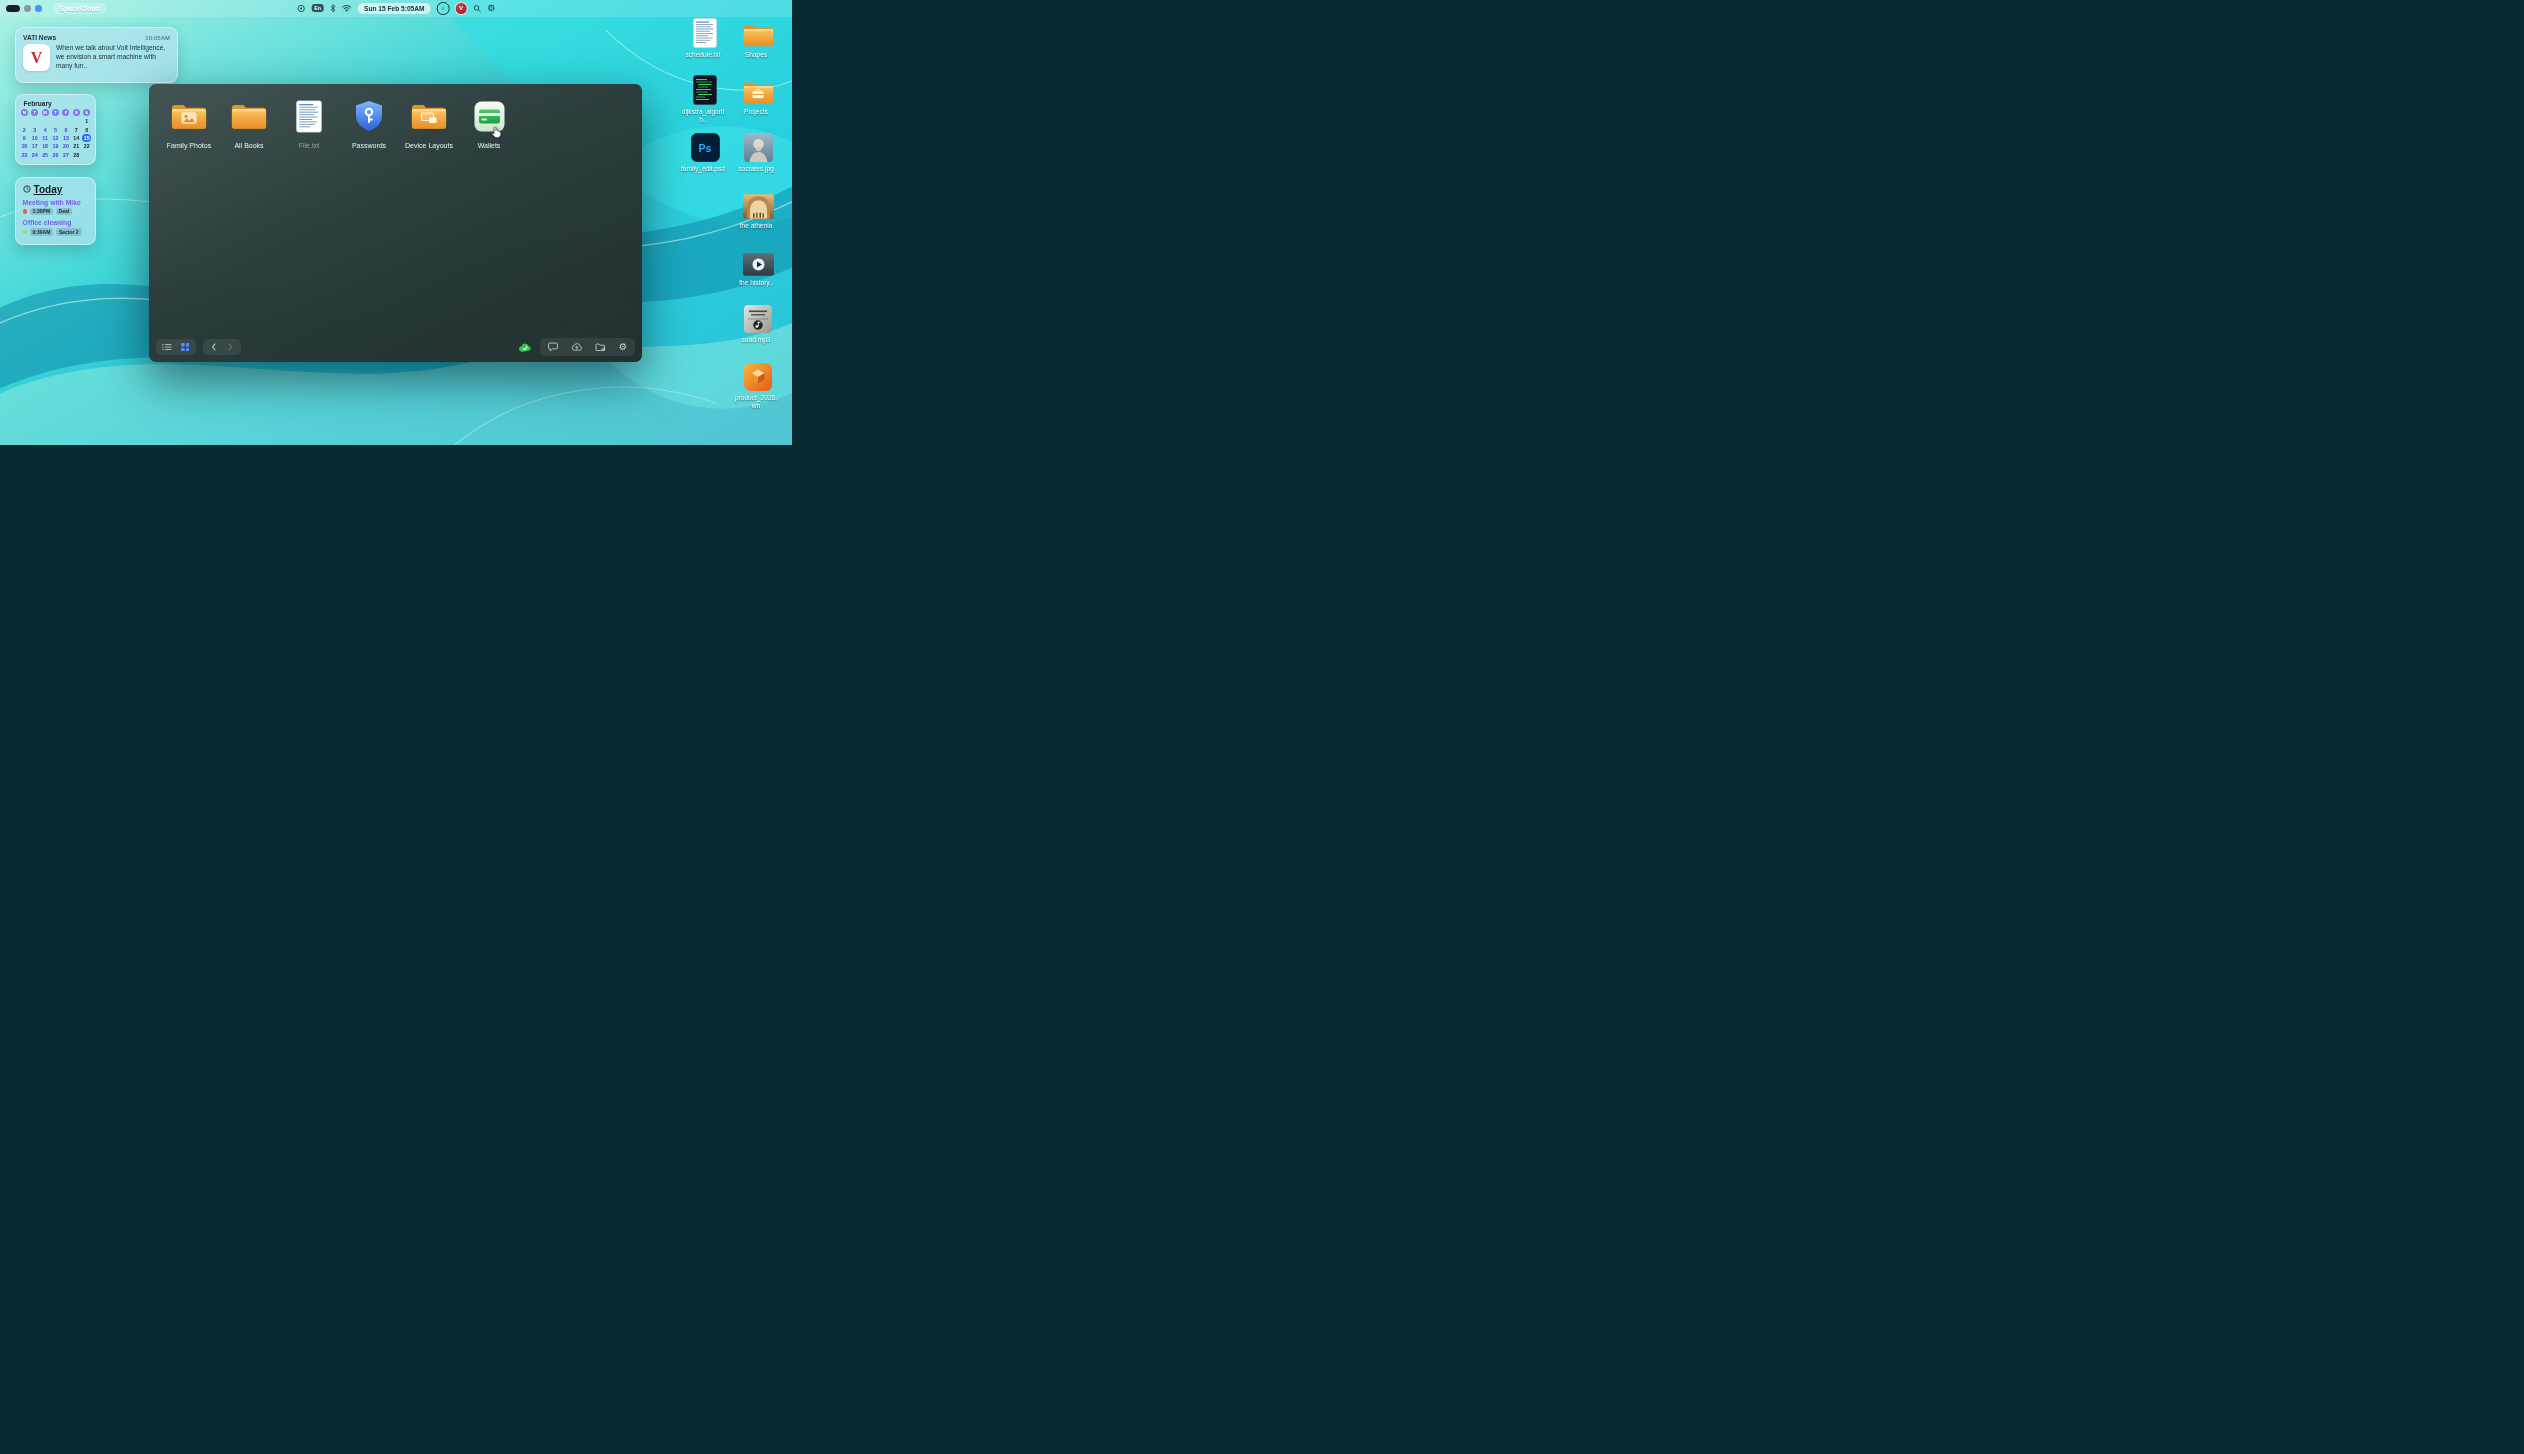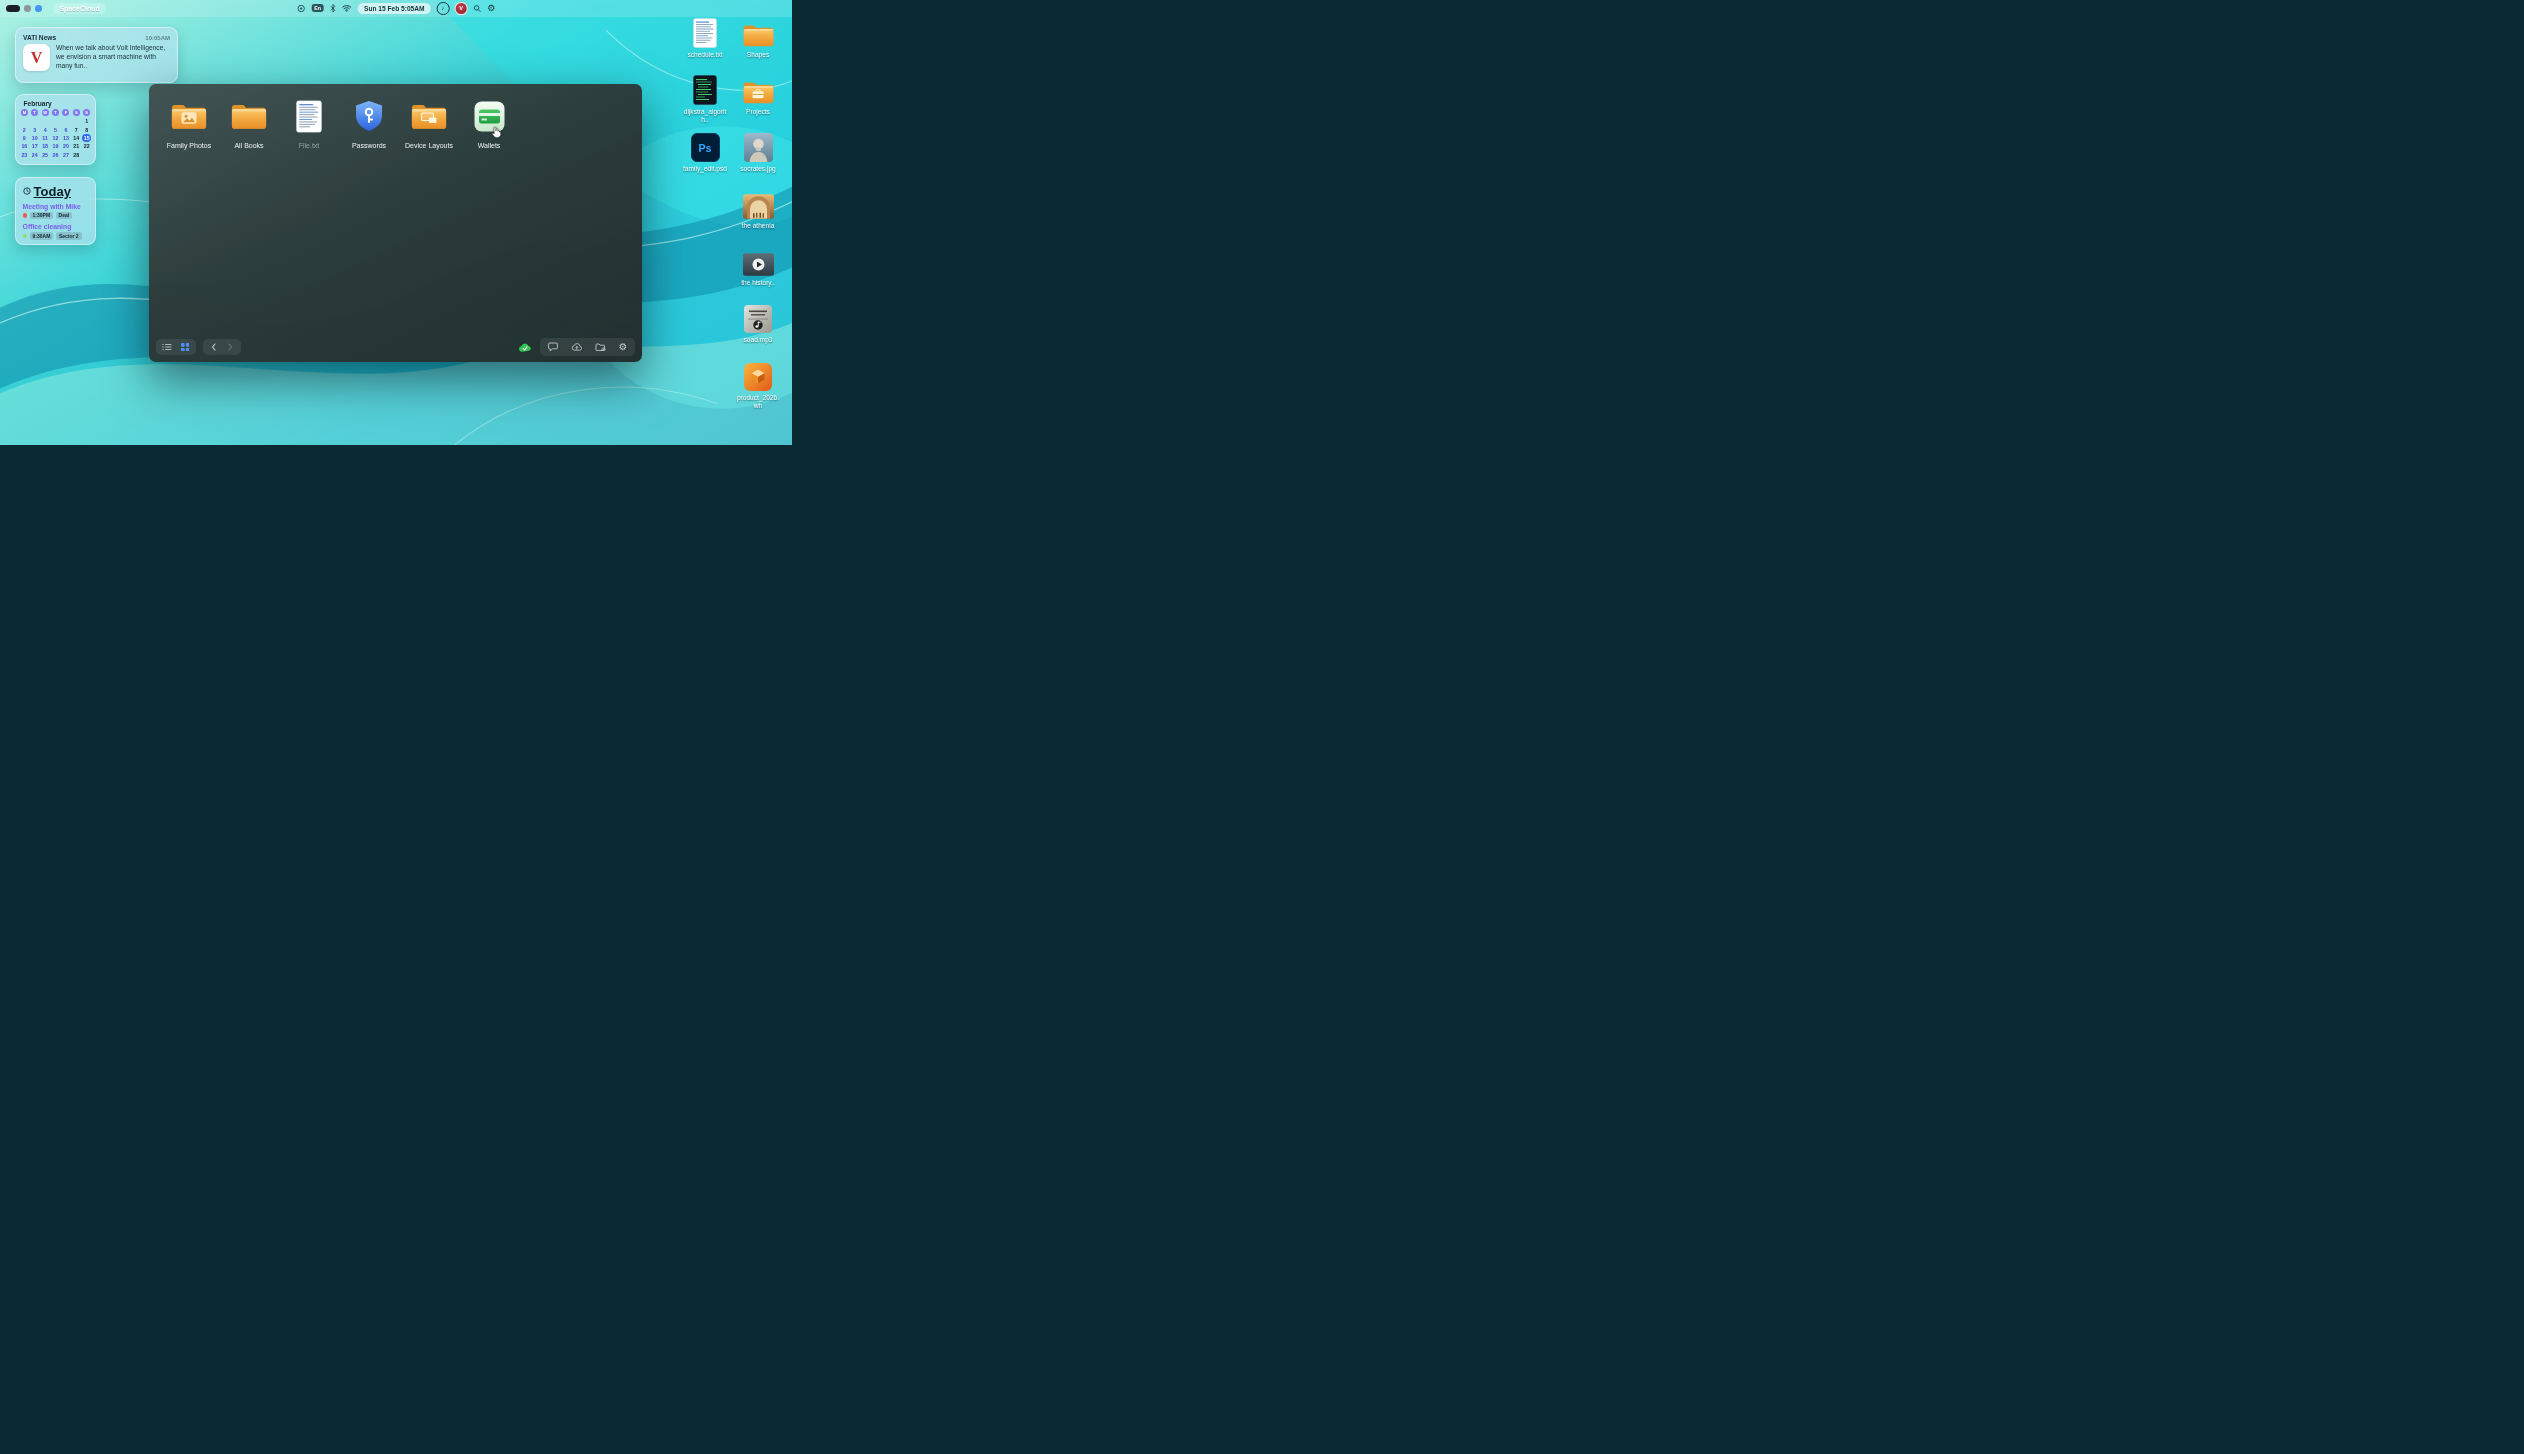--- a/index.html
+++ b/index.html
@@ -48,21 +48,21 @@
   .cal-hrow,.cal-grid{display:grid;grid-template-columns:repeat(7,10.4px);justify-content:center;}
   .cal-h{width:7px;height:7px;margin:0 auto 1.5px;border-radius:50%;background:#8277ee;color:#fff;
     font-size:4px;font-weight:800;display:flex;align-items:center;justify-content:center;}
   .cal-d{height:8.4px;font-size:5.3px;font-weight:700;color:#4b44d8;display:flex;
     align-items:center;justify-content:center;border-radius:4px;}
   .cal-d.wknd{color:#18232e;}
   .cal-d.sel{background:#2e6bf0;color:#fff;width:8.6px;height:7.6px;margin:auto;}
 
   .w-today{left:15px;top:177px;width:81px;height:68px;padding:5.6px 6.6px;box-sizing:border-box;}
   .td-head{display:flex;align-items:center;gap:3px;}
-  .td-title{font-size:13px;font-weight:800;color:#0e1c27;text-decoration:underline;}
+  .td-title{font-size:10px;font-weight:800;color:#0e1c27;text-decoration:underline;}
   .ev{margin-top:4px;}
   .ev-title{font-size:6.8px;font-weight:700;color:#7c5ce8;}
   .ev-meta{display:flex;align-items:center;gap:2.5px;margin-top:2px;}
   .ev-dot{width:4.5px;height:4.5px;border-radius:50%;flex:0 0 auto;}
   .pill{background:rgba(92,116,128,0.28);border-radius:2.5px;padding:0.8px 3px;font-size:5px;
     font-weight:700;color:#15242e;}
 
   
   .finder{position:absolute;left:149px;top:84px;width:493px;height:278px;border-radius:6.6px;
     background:linear-gradient(155deg,rgba(64,78,77,0.96) 0%,rgba(44,56,55,0.97) 45%,rgba(34,44,44,0.98) 100%);
@@ -78,21 +78,21 @@
   .wtoolbar{position:absolute;left:6.6px;right:6.6px;bottom:5.6px;height:19px;display:flex;align-items:center;}
   .seg{display:flex;align-items:center;background:rgba(255,255,255,0.075);border-radius:5px;padding:4px 6.6px;}
   .seg-view{gap:8.6px;}
   .seg-nav{gap:12px;margin-left:6.6px;padding:4px 8px;}
   .tspacer{flex:1;}
   .sync{margin-right:7.6px;display:flex;align-items:center;}
   .seg-right{gap:13px;padding:4px 8px;}
   .gear-light{font-size:9.6px;color:#c6d0d0;line-height:1;}
 
   
-  .dicon{position:absolute;width:48px;display:flex;flex-direction:column;align-items:center;z-index:5;}
+  .dicon{position:absolute;width:48px;display:flex;flex-direction:column;z-index:5;}
   .dimg{height:31px;display:flex;align-items:flex-end;justify-content:center;}
   .dlabel{margin-top:2.5px;font-size:6.6px;color:#fff;text-align:center;line-height:1.32;max-width:44px;
     word-break:break-all;text-shadow:0 0.5px 1.5px rgba(0,25,35,0.6);}
   .psbox{width:27px;height:27px;border-radius:6px;background:#001e36;border:1px solid #0d3a5c;
     display:flex;align-items:center;justify-content:center;color:#31a8ff;font-size:10.6px;font-weight:800;}
 
   .cursor{position:absolute;left:490px;top:126px;z-index:60;filter:drop-shadow(0 0.5px 1px rgba(0,0,0,.5));}
 </style>
 </head>
 <body>

